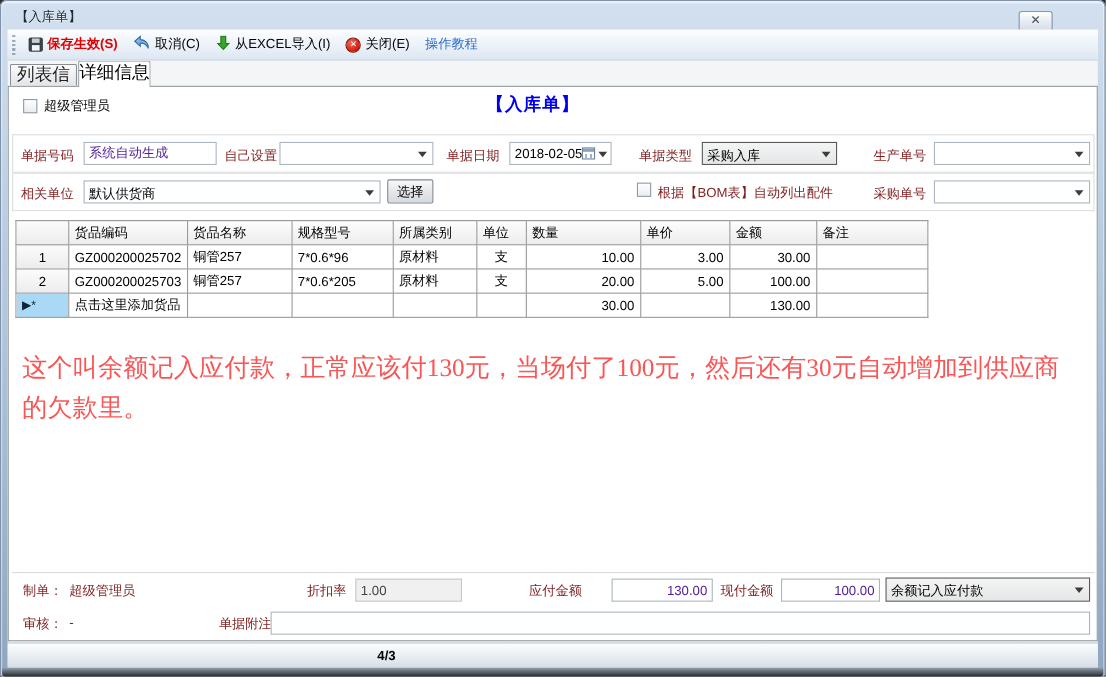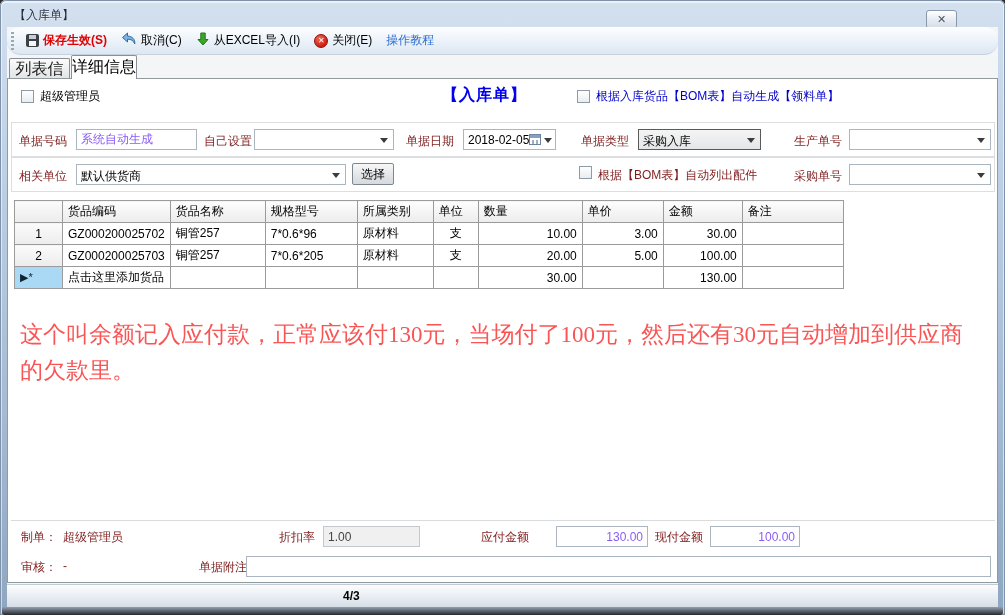--- a/index.html
+++ b/index.html
@@ -18,21 +18,21 @@
   .close-btn { position:absolute; left:926px; top:10px; width:31px; height:19px;
     background:linear-gradient(#ffffff,#e9eef4 45%,#d4dce6); border:1px solid #8a98a8;
     border-radius:3px; text-align:center; line-height:17px; color:#4a5560;
     font-weight:bold; font-size:11px; cursor:pointer; }
 
   #client { position:absolute; left:7px; top:27px; width:991px; height:580px; background:#f3f5f7; }
 
   
   #toolbar { position:absolute; left:0; top:0; width:991px; height:28px;
     background:linear-gradient(#fdfeff,#e9f0f8 60%,#dde7f2); border-bottom:1px solid #c6d1de;
-    display:flex; align-items:center; padding-left:12px;border-radius:14px; }
+    display:flex; align-items:center; padding-left:12px; }
   .grip { position:absolute; left:4px; top:5px; width:3px; height:18px;
     background:repeating-linear-gradient(#9aa7b5 0 2px, transparent 2px 4px); }
   .tb-item { display:flex; align-items:center; gap:4px; padding:0 7px; height:24px; cursor:pointer; }
   .tb-label { font-size:12px; }
   .tb-label.red { color:#e00000; font-weight:bold; }
   .tb-label.link { color:#2f6fd0; }
 
   .icon-floppy { width:13px; height:13px; background:#3c4147; border-radius:2px; position:relative; }
   .icon-floppy::before { content:""; position:absolute; left:3px; top:1px; width:7px; height:4px; background:#c7ced4; }
   .icon-floppy::after  { content:""; position:absolute; left:3px; top:7px; width:7px; height:5px; background:#f4f6f8; }
@@ -56,21 +56,21 @@
     background:linear-gradient(#fefefe,#e9edf1); vertical-align:-2px; cursor:pointer; }
   .hdr-left { position:absolute; left:13px; top:9px; display:flex; gap:6px; align-items:center; }
   .form-title { position:absolute; left:434px; top:6px; color:#0000ee; font-size:16px; font-weight:bold; letter-spacing:1px; }
   .hdr-right { position:absolute; left:569px; top:9px; display:flex; gap:6px; align-items:center; }
   .blue-label { color:#0000c8; }
 
   .groupbox { position:absolute; left:3px; width:984px; height:35px; border:1px solid #dcdee0; }
 
   .flabel { position:absolute; font-size:12px; color:#7f1d1d; }
   .tbox { position:absolute; height:21px; border:1px solid #abb6c0; background:#fff;
-    font-size:12px; padding:0 4px; font-family:inherit; color:#8b5cf6; }
+    font-size:12px; padding:0 4px; font-family:inherit; color:#4c1d95; }
   .tbox.r { text-align:right; }
   .tbox.disabled { background:#f0f0f0; border-color:#c3c8cd; color:#444; }
 
   .combo { position:absolute; height:21px; border:1px solid #abb6c0; background:#fff; cursor:pointer; }
   .combo .ctext { position:absolute; left:4px; top:3px; white-space:nowrap; }
   .combo .arrow { position:absolute; right:5px; top:8px; width:0; height:0;
     border:4px solid transparent; border-top:5px solid #3c3c3c; }
   .combo.dd { background:linear-gradient(#f4f4f4,#e4e6e8); border:1px solid #5a5a5a; }
 
   .datebox { position:absolute; height:21px; border:1px solid #abb6c0; background:#fff; cursor:pointer;text-align:center; }
@@ -147,24 +147,20 @@
     <div class="tab inactive">列表信息</div>
     <div class="tab active">详细信息</div>
 
     <div id="tabpage">
 
       <div class="hdr-left">
         <span class="cb"></span>
         <span>超级管理员</span>
       </div>
       <div class="form-title">【入库单】</div>
-      <div class="hdr-right">
-        <span class="cb"></span>
-        <span class="blue-label">根据入库货品【BOM表】自动生成【领料单】</span>
-      </div>
 
       <div class="groupbox" style="top:43px;"></div>
       <div class="groupbox" style="top:78px;"></div>
 
       <span class="flabel" style="left:11px; top:54px;">单据号码</span>
       <input class="tbox" style="left: 68px; top: 50px; width: 121px;" value="系统自动生成">
       <span class="flabel" style="left:196px; top:54px;">自己设置</span>
       <div class="combo" style="left:246px; top:50px; width:140px;">
         <span class="ctext"></span>
         <span class="arrow"></span>
@@ -270,20 +266,24 @@
       <div class="footer-sep"></div>
 
       <span class="flabel" style="left:13px; top:450px;">制单：</span>
       <span class="flabel" style="left:55px; top:450px;">超级管理员</span>
       <span class="flabel" style="left:271px; top:450px;">折扣率</span>
       <input class="tbox disabled" style="left: 315px; top: 447px; width: 97px;" value="1.00">
       <span class="flabel" style="left:473px; top:450px;">应付金额</span>
       <input class="tbox r" style="left: 548px; top: 447px; width: 92px;" value="130.00">
       <span class="flabel" style="left:647px; top:450px;">现付金额</span>
       <input class="tbox r" style="left: 702px; top: 447px; width: 90px;" value="100.00">
+      <div class="combo dd" style="left:797px; top:446px; width:186px; height:22px;">
+        <span class="ctext">余额记入应付款</span>
+        <span class="arrow"></span>
+      </div>
 
       <span class="flabel" style="left:13px; top:480px;">审核：</span>
       <span class="flabel" style="left:55px; top:480px;">-</span>
       <span class="flabel" style="left:191px; top:480px;">单据附注</span>
       <input class="tbox" style="left: 238px; top: 477px; width: 745px;" value="">
     </div>
 
     <div id="statusbar">
       <span class="pages">4/3</span>
     </div>

